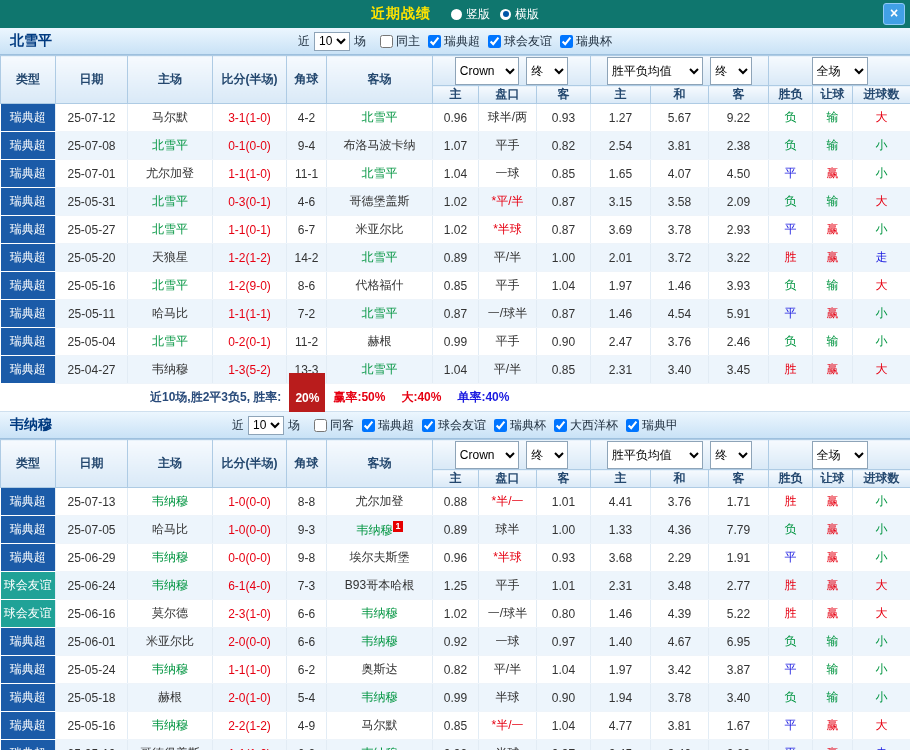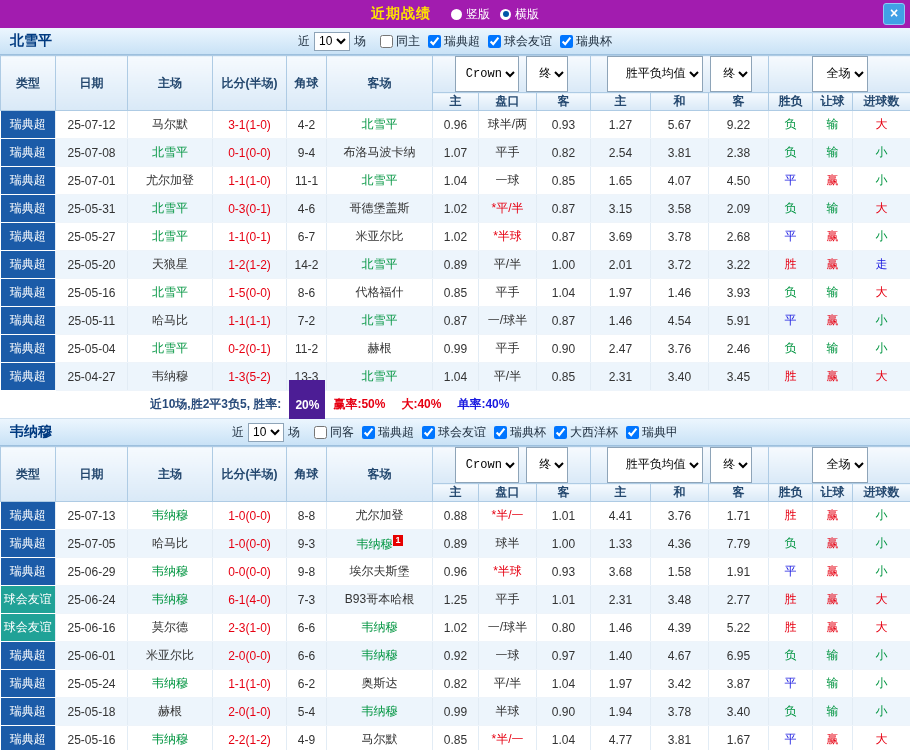--- a/index.html
+++ b/index.html
@@ -3,21 +3,21 @@
 <meta charset="utf-8">
 <style>
   * { margin:0; padding:0; box-sizing:border-box; }
   html,body { background:#fff; }
   body {
     width:910px; height:750px; overflow:hidden; position:relative;
     font-family:"Liberation Sans","DejaVu Sans",sans-serif; font-size:12px; color:#333;
   }
   
   .topbar {
-    height:28px; background:#a21caf; display:flex; align-items:center; justify-content:center;
+    height:28px; background:#0f766e; display:flex; align-items:center; justify-content:center;
     position:relative; color:#fff;
   }
   .title { color:#ffe400; font-weight:bold; font-size:14px; margin-right:10px; letter-spacing:1px; }
   .view-opt { display:inline-flex; align-items:center; margin-left:10px; cursor:pointer; font-size:12px; color:#fff; }
   .radio { width:11px; height:11px; border-radius:50%; background:#fff; display:inline-block; position:relative; margin-right:4px; }
   .radio.on::after { content:""; position:absolute; left:2.5px; top:2.5px; width:6px; height:6px; border-radius:50%; background:#0057a8; }
   .close-btn {
     position:absolute; right:5px; top:3px; width:22px; height:22px;
     background:#41a0e6; border:1px solid #8ec9f5; border-radius:3px;
     color:#fff; font-weight:bold; font-size:14px; line-height:18px; text-align:center; cursor:pointer;
@@ -35,21 +35,21 @@
   .checkbox-list label { display:inline-flex; align-items:center; margin-left:8px; cursor:pointer; }
   .checkbox-list input { margin-right:3px; width:13px; height:13px; }
   
   table { width:910px; border-collapse:collapse; table-layout:fixed; }
   thead th {
     background:linear-gradient(#f6fafe,#d9e9f7); border:1px solid #aecbe4;
     color:#23476e; font-weight:bold; font-size:12px; overflow:hidden; white-space:nowrap;
   }
   .hrow-a th { height:30px; }
   .hrow-b th { height:15px; }
-  thead select { height:36px; font-size:12px; font-family:Liberation Mono, monospace; border:1px solid #8ea4b8; background:#fff; margin:0 2px;text-align:right; }
+  thead select { height:28px; font-size:12px; font-family:Liberation Sans, sans-serif; border:1px solid #8ea4b8; background:#fff; margin:0 2px; }
   tbody td {
     height:28px; text-align:center; vertical-align:middle;
     border-right:1px solid #e2ecf5; border-bottom:1px solid #eef4fa;
     overflow:hidden; white-space:nowrap; background:#fff;
   }
   tr.alt td { background:#edf5fc; }
   tr td.lg-super   { background:#1b5ba8; color:#fff; border-bottom:1px solid #fff; }
   tr td.lg-friendly{ background:#20a297; color:#fff; border-bottom:1px solid #fff; }
   .focus { color:#009540; }
   .score-cell { color:#e60012; }
@@ -58,21 +58,21 @@
   .c-blue { color:#1a1ae0; }
   .card {
     display:inline-block; background:#e60000; color:#fff; font-size:9px;
     line-height:11px; padding:0 2px; margin-left:1px; vertical-align:super; font-weight:bold;
   }
   
   .summary {
     height:28px; display:flex; align-items:center; padding-left:150px;
     background:#fff; border-bottom:1px solid #cfe0ef; font-weight:bold; color:#284a7a;
   }
-  .badge { background:#4c1d95; color:#fff; padding:18px 6px; margin:0 8px; }
+  .badge { background:#b91c1c; color:#fff; padding:18px 6px; margin:0 8px; }
   .sum-stat { margin-right:16px; }
 </style>
 </head>
 <body>
 
 <div class="app">
 
   <div class="topbar">
     <span class="title">近期战绩</span>
     <span id="view-options"><label class="view-opt">
@@ -236,21 +236,21 @@
     <td>25-05-27</td>
     <td class="focus">北雪平</td>
     <td class="score-cell">1-1(0-1)</td>
     <td>6-7</td>
     <td>米亚尔比</td>
     <td>1.02</td>
     <td class="c-red">*半球</td>
     <td>0.87</td>
     <td>3.69</td>
     <td>3.78</td>
-    <td>2.68</td>
+    <td>2.93</td>
     <td class="c-blue">平</td>
     <td class="c-red">赢</td>
     <td class="c-green">小</td>
   </tr>
           <tr class="alt">
     <td class="league-cell lg-super">瑞典超</td>
     <td>25-05-20</td>
     <td>天狼星</td>
     <td class="score-cell">1-2(1-2)</td>
     <td>14-2</td>
@@ -262,21 +262,21 @@
     <td>3.72</td>
     <td>3.22</td>
     <td class="c-red">胜</td>
     <td class="c-red">赢</td>
     <td class="c-blue">走</td>
   </tr>
           <tr>
     <td class="league-cell lg-super">瑞典超</td>
     <td>25-05-16</td>
     <td class="focus">北雪平</td>
-    <td class="score-cell">1-5(0-0)</td>
+    <td class="score-cell">1-2(9-0)</td>
     <td>8-6</td>
     <td>代格福什</td>
     <td>0.85</td>
     <td>平手</td>
     <td>1.04</td>
     <td>1.97</td>
     <td>1.46</td>
     <td>3.93</td>
     <td class="c-green">负</td>
     <td class="c-green">输</td>
@@ -468,21 +468,21 @@
     <td class="league-cell lg-super">瑞典超</td>
     <td>25-06-29</td>
     <td class="focus">韦纳穆</td>
     <td class="score-cell">0-0(0-0)</td>
     <td>9-8</td>
     <td>埃尔夫斯堡</td>
     <td>0.96</td>
     <td class="c-red">*半球</td>
     <td>0.93</td>
     <td>3.68</td>
-    <td>1.58</td>
+    <td>2.29</td>
     <td>1.91</td>
     <td class="c-blue">平</td>
     <td class="c-red">赢</td>
     <td class="c-green">小</td>
   </tr>
           <tr class="alt">
     <td class="league-cell lg-friendly">球会友谊</td>
     <td>25-06-24</td>
     <td class="focus">韦纳穆</td>
     <td class="score-cell">6-1(4-0)</td>

